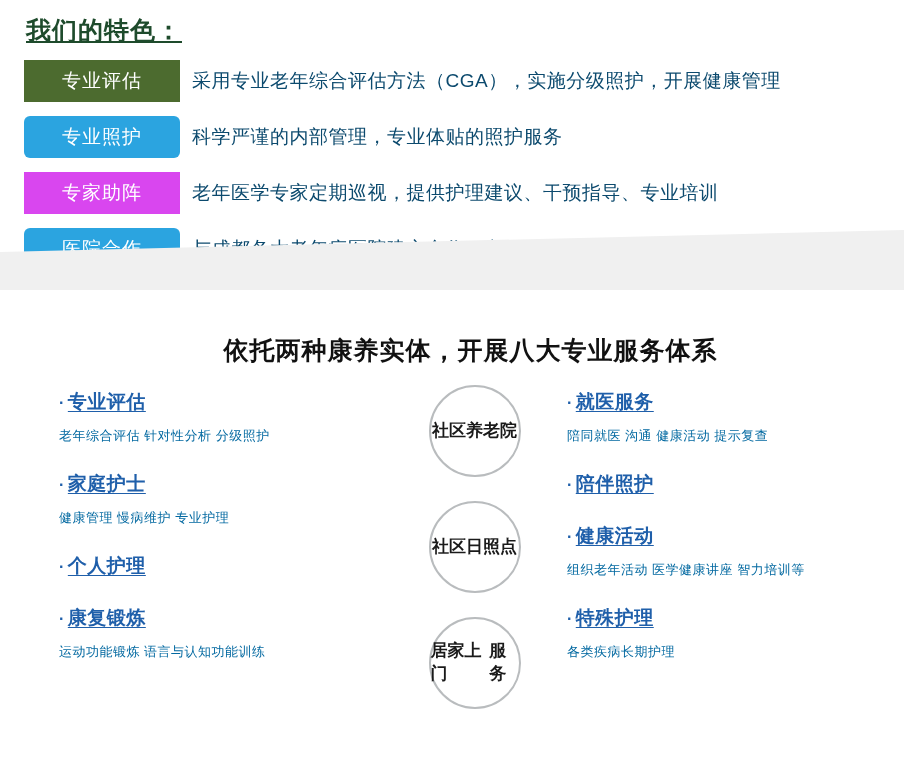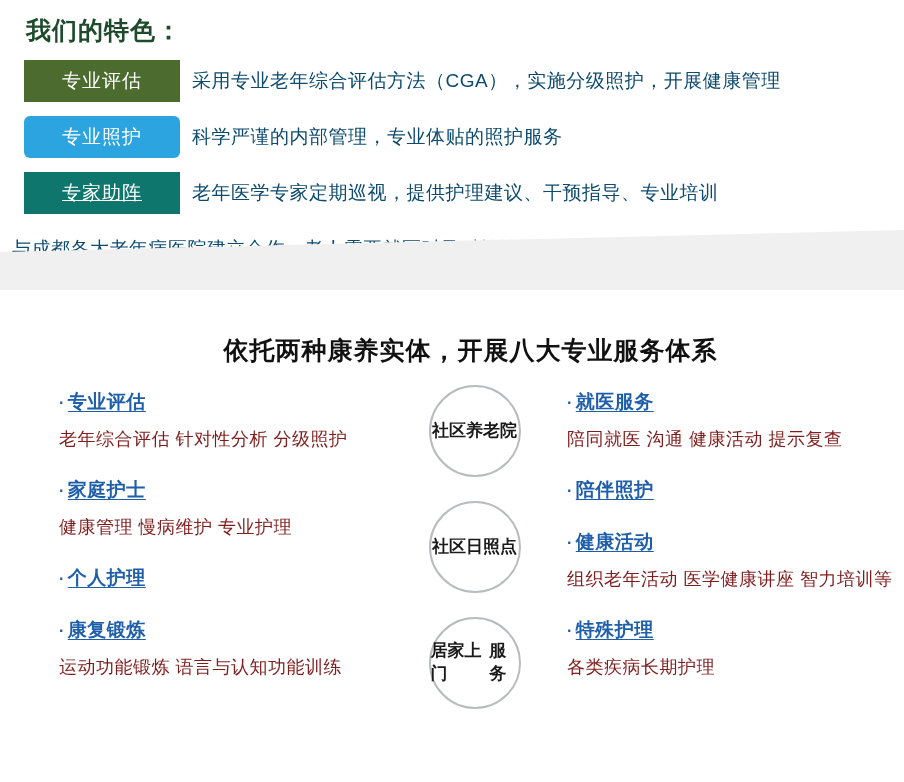--- a/index.html
+++ b/index.html
@@ -22,20 +22,21 @@
     padding: 8px 0 0 0;
     height: 290px;
     box-sizing: border-box;
   }
   .s1-title {
     font-size: 25px;
     font-weight: bold;
     color: #1e4b2c;
     margin: 6px 0 10px 26px;
     letter-spacing: 1px;
+    text-decoration: underline;
   }
   .feature-row {
     display: flex;
     align-items: center;
     height: 48px;
     margin-bottom: 8px;
   }
   .feature-tag {
     width: 156px;
     margin-left: 24px;
@@ -114,22 +115,22 @@
   .svc-head .bullet {
     color: #1f5faa;
     margin-right: 3px;
     font-size: 16px;
   }
   .svc-head .label {
     text-decoration: underline;
     text-underline-offset: 3px;
   }
   .svc-items {
-    font-size: 18px;
-    color: #7f1d1d;
+    font-size: 13px;
+    color: #0369a1;
     letter-spacing: 0.5px;
     white-space: nowrap;
   }
 
   
   .circle-stack {
     position: absolute;
     left: 0;
     top: -4px;
     width: 180px;
@@ -162,25 +163,26 @@
     <div class="feature-tag tag-green" style="background: rgb(76, 107, 47);">专业评估</div>
     <div class="feature-text">采用专业老年综合评估方法（CGA），实施分级照护，开展健康管理</div>
   </div>
 
   <div class="feature-row">
     <div class="feature-tag tag-blue" style="background: rgb(43, 164, 224);">专业照护</div>
     <div class="feature-text">科学严谨的内部管理，专业体贴的照护服务</div>
   </div>
 
   <div class="feature-row">
-    <div class="feature-tag tag-green" style="background: #0f766e; text-decoration: underline;">专家助阵</div>
+    <div class="feature-tag tag-green" style="background: #d946ef;">专家助阵</div>
     <div class="feature-text">老年医学专家定期巡视，提供护理建议、干预指导、专业培训</div>
   </div>
 
   <div class="feature-row">
+    <div class="feature-tag tag-blue" style="background: rgb(43, 164, 224);">医院合作</div>
     <div class="feature-text">与成都各大老年病医院建立合作，老人需要就医时及时转诊</div>
   </div>
 
   <div class="grey-wedge"></div>
 </div>
 
 <div class="white-gap"></div>
 
 <div class="section-two">
   <div class="s2-title">依托两种康养实体，开展八大专业服务体系</div>

